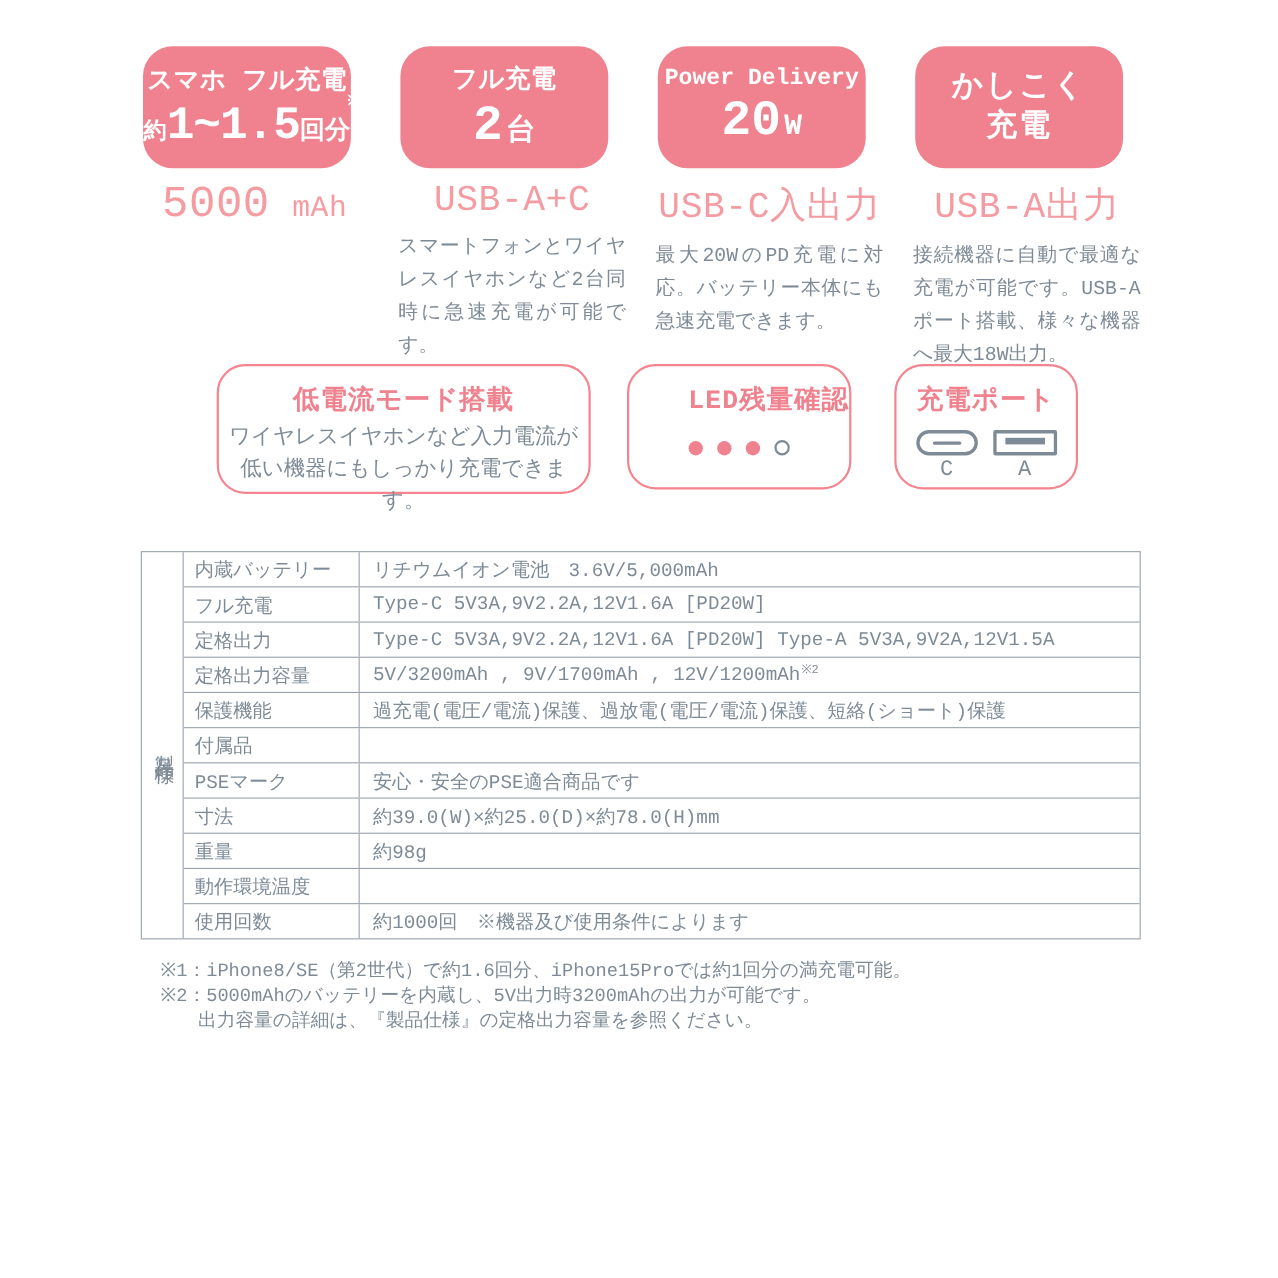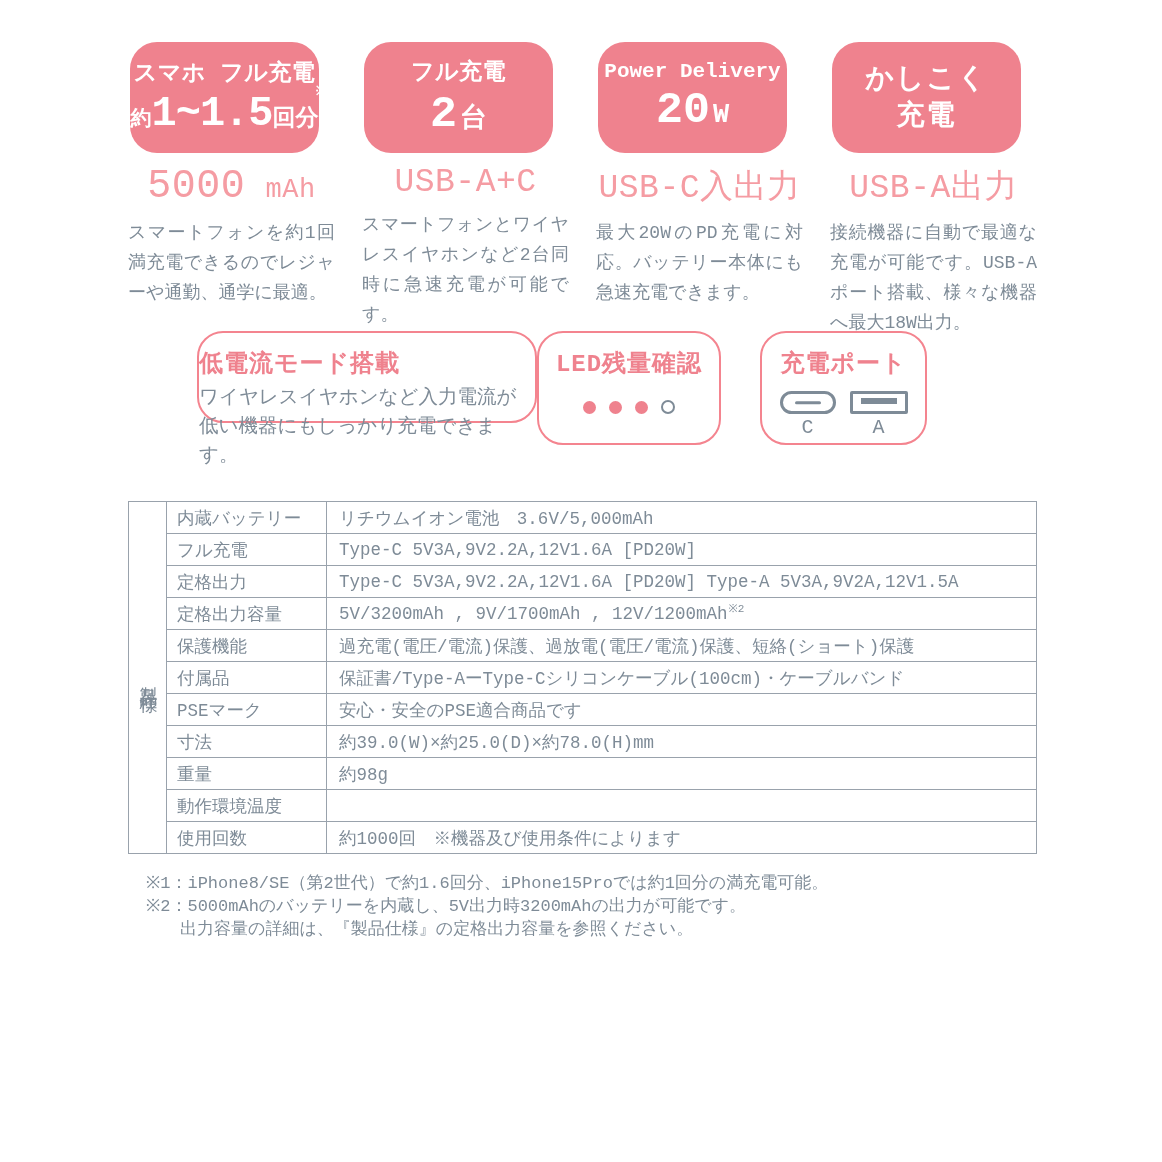--- a/index.html
+++ b/index.html
@@ -30,22 +30,22 @@
     margin-top:11px;text-align:center;color:var(--pinkLight);white-space:nowrap;
     font-size:33px;letter-spacing:0.5px;
   }
   .sublabel .num{font-size:40px;}
   .sublabel .unit{font-size:27px;}
   .fdesc{margin-top:9px;font-size:18px;line-height:30px;color:var(--gray);
     text-align:justify;overflow-wrap:anywhere;}
   
   .highlights{position:absolute;top:331px;left:197px;display:flex;}
   .hbox{border:2.5px solid var(--pinkBorder);border-radius:26px;background:#fff;box-sizing:border-box;}
-  .hbox1{width:340px;height:92px;}
-  .hbox2{width:184px;height:114px;margin-right:39px;text-align:center;}
+  .hbox1{width:340px;height:118px;margin-right:33px;text-align:center;}
+  .hbox2{width:204px;height:114px;margin-right:39px;text-align:right;}
   .hbox3{width:167px;height:114px;text-align:center;}
   .htitle{margin-top:14px;font-size:24px;font-weight:bold;color:var(--pink);letter-spacing:1px;}
   .hdesc{margin-top:5px;font-size:19.5px;line-height:29px;color:var(--gray);}
   .dots{margin-top:21px;display:flex;justify-content:center;align-items:center;gap:13px;}
   .dot{width:13px;height:13px;border-radius:50%;background:var(--pink);}
   .dot-empty{width:10px;height:10px;border-radius:50%;background:#fff;border:2.5px solid var(--gray);}
   .ports{margin-top:12px;display:flex;justify-content:center;gap:14px;}
   .port{display:flex;flex-direction:column;align-items:center;}
   .usbc{width:50px;height:17px;border:3px solid var(--gray);border-radius:12px;position:relative;}
   .usbc .pin{position:absolute;left:50%;top:50%;transform:translate(-50%,-50%);width:26px;height:3.5px;border-radius:2px;background:var(--gray);}
@@ -82,21 +82,20 @@
       <div class="badge">
         <div class="badge-title">スマホ フル充電</div>
         <div class="badge-line2">
           <span class="bsm">約</span>
           <span class="blg">1~1.5</span>
           <span class="bmd">回分</span>
           <span class="bsup">※1</span>
         </div>
       </div>
       <div class="sublabel"><span class="num">5000</span> <span class="unit">mAh</span></div>
-      <div class="fdesc">スマートフォンを約1回満充電できるのでレジャーや通勤、通学に最適。</div>
     </div>
 
     <div class="fcol">
       <div class="badge">
         <div class="badge-title">フル充電</div>
         <div class="badge-line2">
           <span class="bval">2</span>
           <span class="bunit">台</span>
         </div>
       </div>
@@ -185,21 +184,20 @@
             <span>5V/3200mAh , 9V/1700mAh , 12V/1200mAh</span>
             <span class="tsup">※2</span>
           </div>
         </div>
       <div class="spec-row">
           <div class="cell label">保護機能</div>
           <div class="cell value">過充電(電圧/電流)保護、過放電(電圧/電流)保護、短絡(ショート)保護</div>
         </div>
       <div class="spec-row">
           <div class="cell label">付属品</div>
-          <div class="cell value">保証書/Type-AーType-Cシリコンケーブル(100cm)・ケーブルバンド</div>
         </div>
       <div class="spec-row">
           <div class="cell label">PSEマーク</div>
           <div class="cell value">安心・安全のPSE適合商品です</div>
         </div>
       <div class="spec-row">
           <div class="cell label">寸法</div>
           <div class="cell value">約39.0(W)×約25.0(D)×約78.0(H)mm</div>
         </div>
       <div class="spec-row">

